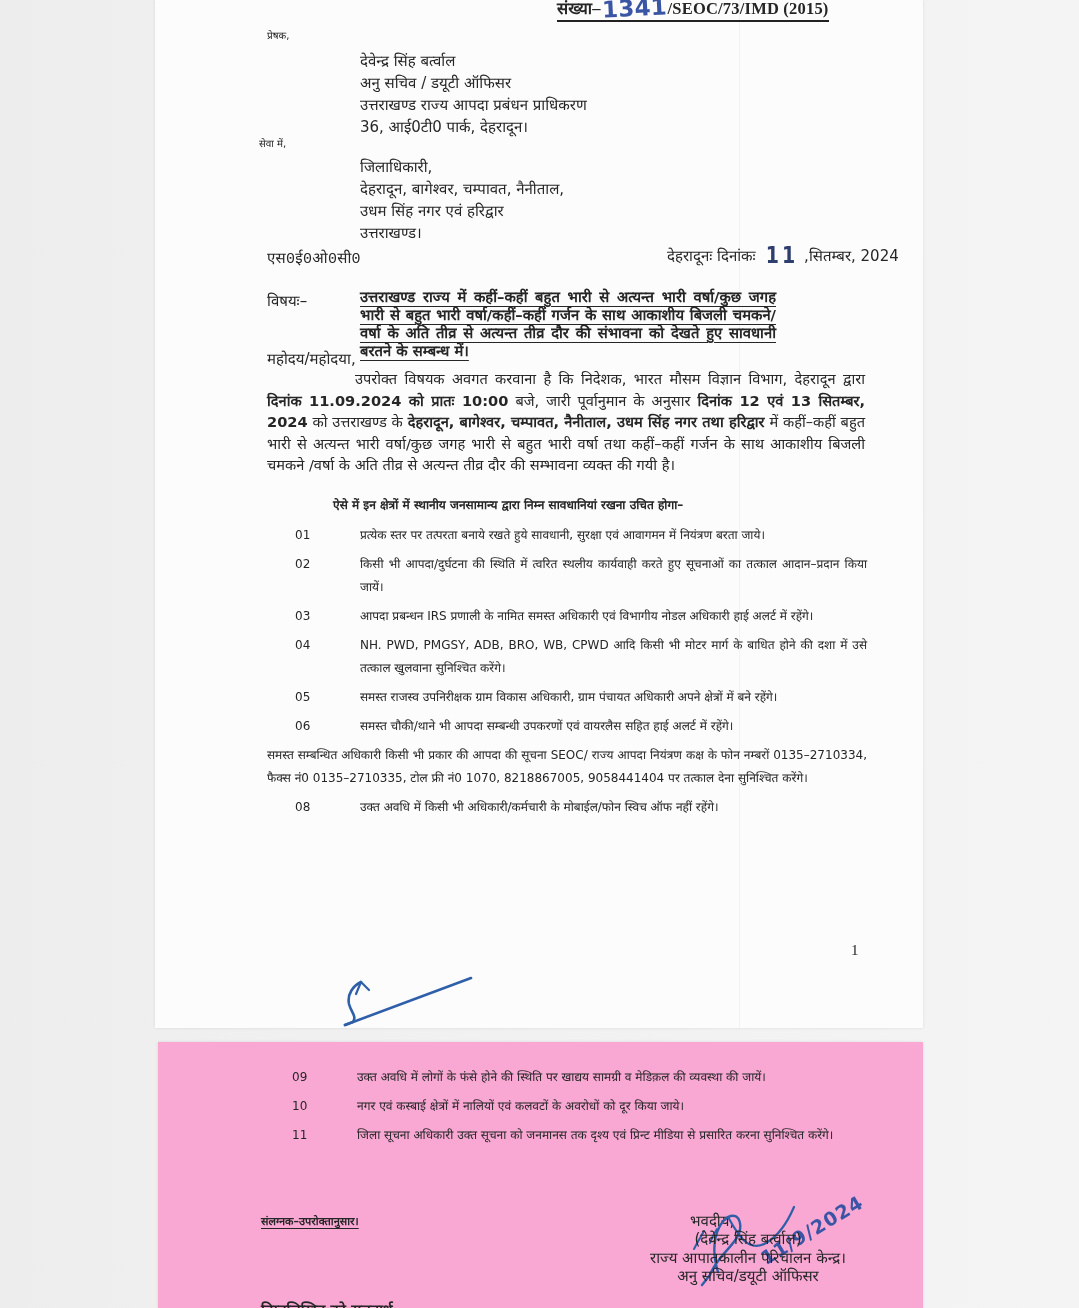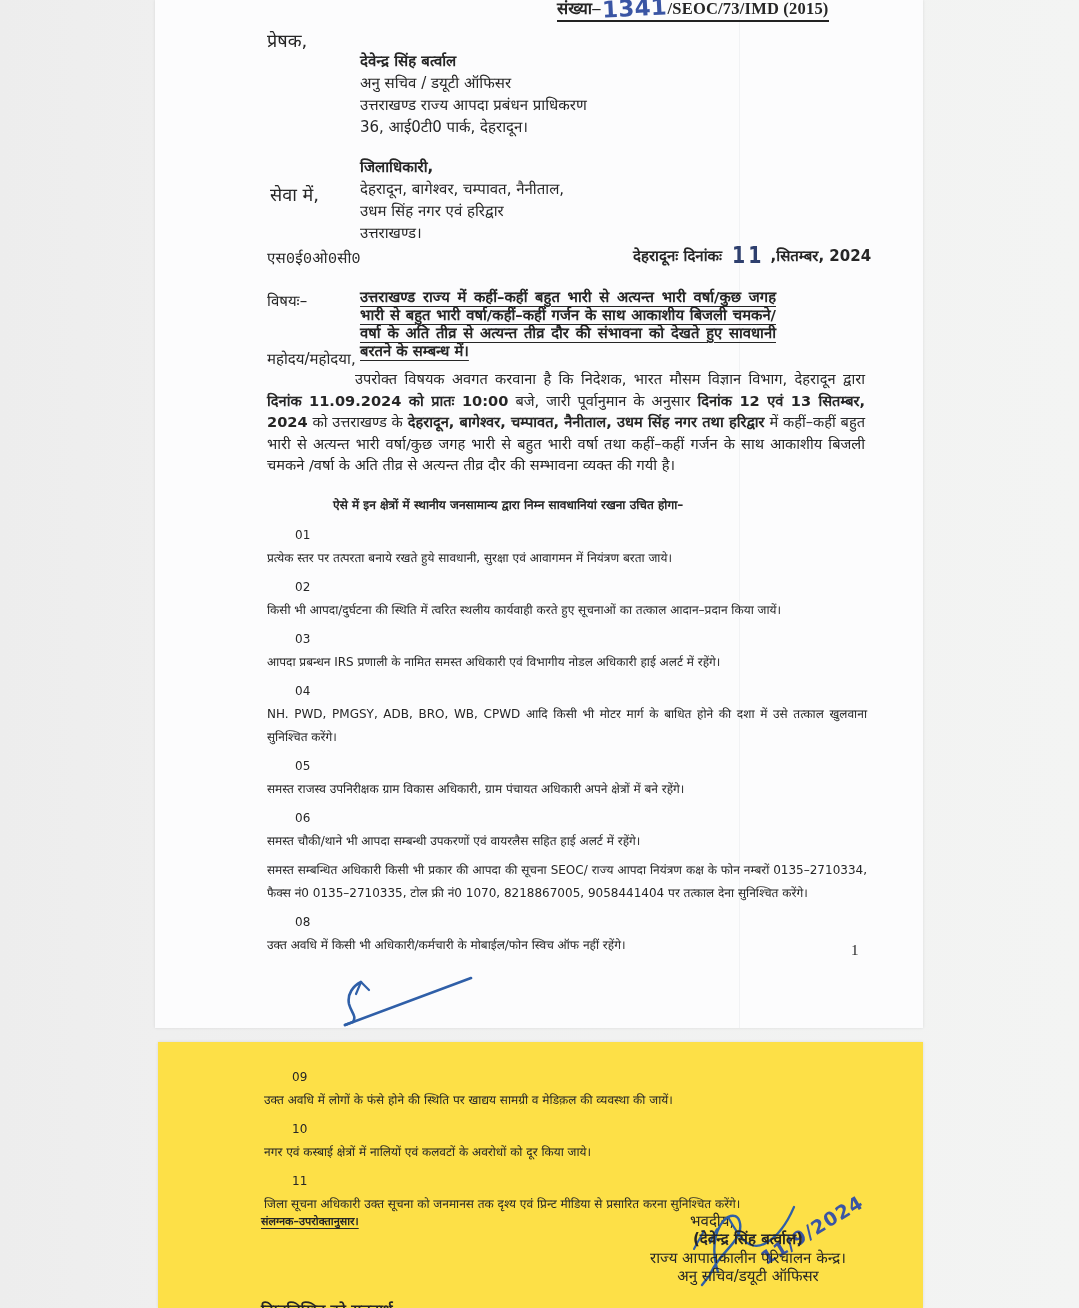--- a/index.html
+++ b/index.html
@@ -4,55 +4,55 @@
 <style>
   html,body{margin:0;padding:0;}
   body{
     width:1079px;height:1308px;position:relative;overflow:hidden;
     background:linear-gradient(to right,#ededed 0,#efefef 160px,#f3f4f3 100%);
     font-family:"DejaVu Sans","Liberation Sans",sans-serif;
     color:#262626;
   }
   .page{position:absolute;background:#fcfcfd;box-shadow:0 0 3px rgba(0,0,0,0.10);overflow:hidden;}
   #page1{left:155px;top:0;width:768px;height:1028px;}
-  #page2{left:158px;top:1042px;width:765px;height:266px;background:#fde047;}
+  #page2{left:158px;top:1042px;width:765px;height:266px;background:#f9a8d4;}
   .crease{position:absolute;top:0;bottom:0;width:1px;background:rgba(120,125,135,0.08);}
   .abs{position:absolute;}
-  .b{font-weight:700;}
+  .b{font-weight:400;}
   
   .refline{
     top:-7px;left:402px;font-family:"Liberation Serif","DejaVu Serif",serif;
     font-weight:700;font-size:16.5px;border-bottom:2px solid #222;
     padding-bottom:1px;white-space:nowrap;letter-spacing:.2px;
   }
   .ref-hw{
     display:inline-block;color:#3a55a4;font-size:23px;font-weight:600;
     transform:rotate(-3deg) translateY(2px);margin:0 1px;
     font-family:"DejaVu Sans",sans-serif;
   }
-  .label{font-size:18px;}
+  .label{font-size:10px;}
   .blocklines{font-size:15px;line-height:22px;}
   .seoc{font-size:15px;letter-spacing:.3px;font-family:Liberation Mono, monospace;}
-  .dateline{font-size:15px;white-space:nowrap;}
+  .dateline{font-size:15px;white-space:nowrap;margin-left:34px;}
   .hw-day{
     display:inline-block;color:#2e3f6e;font-size:19px;font-weight:600;
     letter-spacing:3px;transform:scaleY(1.25);margin:0 6px 0 10px;
   }
   .subject-label{font-size:15px;}
   .subject-text{
     width:416px;font-size:14.8px;font-weight:700;line-height:18px;text-align:justify;
     text-decoration:underline;text-underline-offset:4px;text-decoration-thickness:1px;
   }
   .salutation{font-size:15px;}
   .bodypara{
     width:598px;font-size:14.6px;line-height:21.5px;text-align:justify;text-indent:88px;
   }
   .listwrap{width:600px;font-size:12px;}
   .list-intro{margin-left:66px;font-weight:700;line-height:22px;margin-bottom:8px;}
-  .item{display:flex;margin-bottom:6px;line-height:23px;flex-direction:column;}
+  .item{display:flex;margin-bottom:6px;line-height:23px;}
   .item .num{width:93px;padding-left:28px;box-sizing:border-box;flex:none;}
   .item .txt{flex:1;text-align:justify;}
   .pagenum{font-size:15px;font-family:"Liberation Serif","DejaVu Serif",serif;}
   .enclosure{
     font-size:11px;font-weight:700;text-decoration:underline;
     text-underline-offset:3px;
     margin-top:19px;
   }
   .valediction{font-size:15px;}
   .sig-name-block{width:340px;text-align:center;font-size:15px;line-height:18.5px;}
@@ -76,21 +76,21 @@
   </div>
 
   <div class="abs label" style="top:28px;left:112px;">प्रेषक,</div>
   <div class="abs blocklines" style="top:50px;left:205px;">
     <div class="b">देवेन्द्र सिंह बर्त्वाल</div>
     <div>अनु सचिव / डयूटी ऑफिसर</div>
     <div>उत्तराखण्ड राज्य आपदा प्रबंधन प्राधिकरण</div>
     <div>36, आई0टी0 पार्क, देहरादून।</div>
   </div>
 
-  <div class="abs label" style="top:136px;left:115px;margin-top:46px;">सेवा में,</div>
+  <div class="abs label" style="top:136px;left:104px;">सेवा में,</div>
   <div class="abs blocklines" style="top:156px;left:205px;">
     <div class="b">जिलाधिकारी,</div>
     <div>देहरादून, बागेश्वर, चम्पावत, नैनीताल,</div>
     <div>उधम सिंह नगर एवं हरिद्वार</div>
     <div>उत्तराखण्ड।</div>
   </div>
 
   <div class="abs seoc" style="top:247px;left:112px;">एस0ई0ओ0सी0</div>
   <div class="abs dateline" style="top:243px;left:478px;">
     <span class="b">देहरादूनः दिनांकः</span><span class="hw-day">11</span><span class="b">,सितम्बर, 2024</span>

